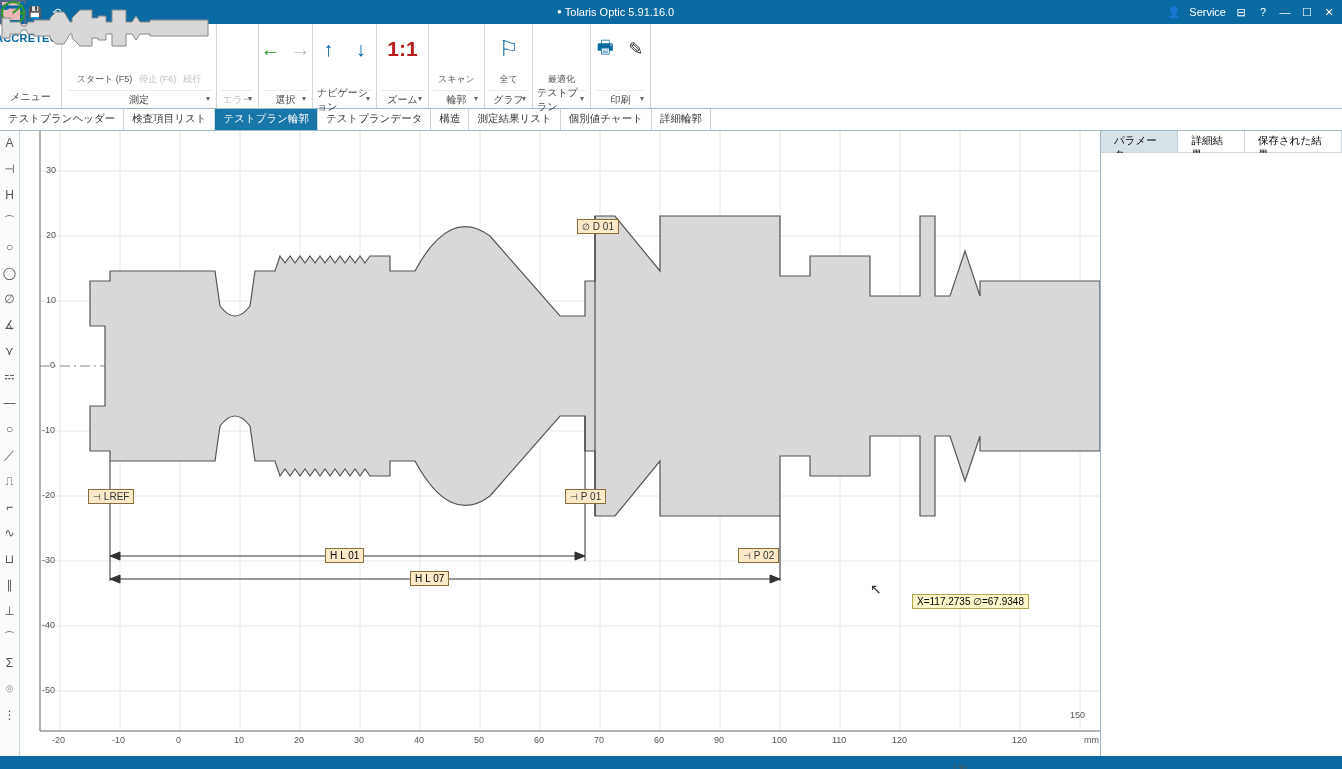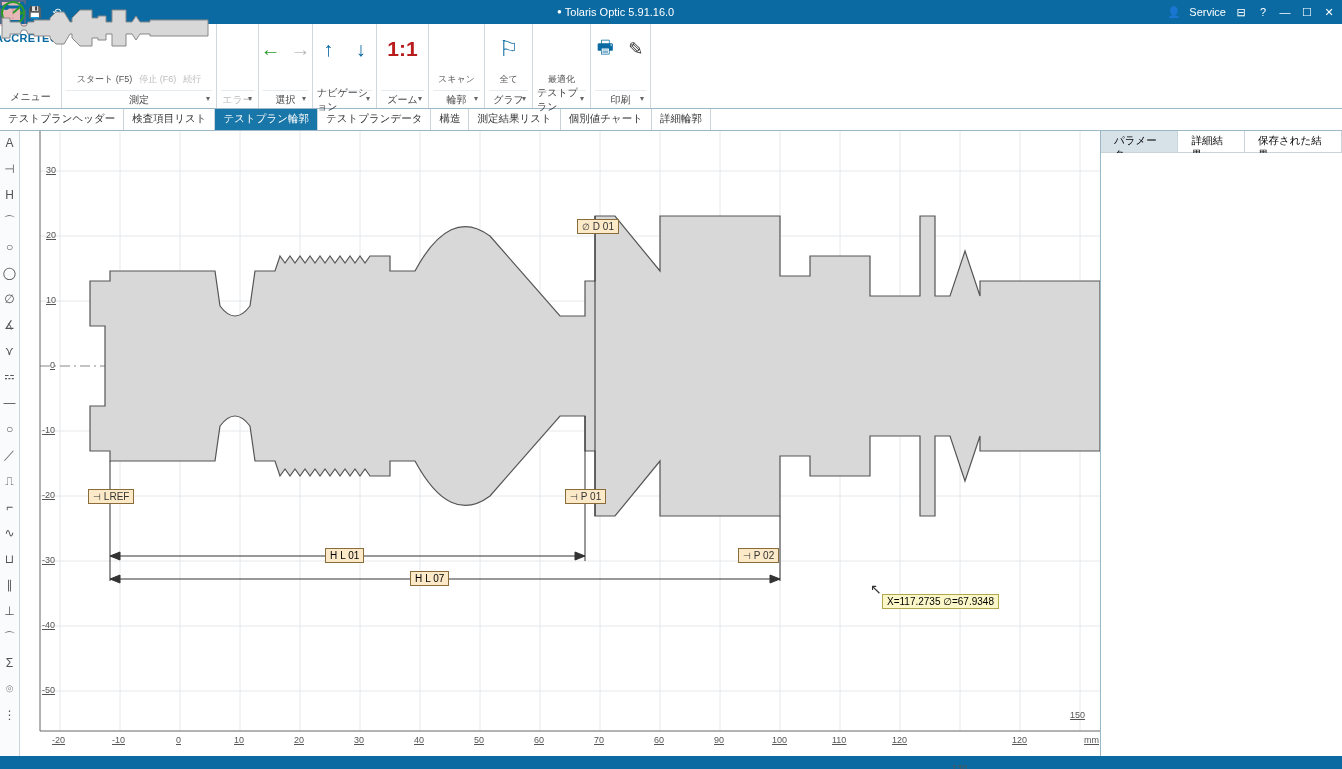--- a/index.html
+++ b/index.html
@@ -31,21 +31,21 @@
 .canvas-wrap { flex: 1; position: relative; background: #fff; }
 .right-panel { width: 242px; border-left: 1px solid #9cb7c8; display: flex; flex-direction: column; }
 .right-tabs { height: 22px; display: flex; font-size: 10.5px; border-bottom: 1px solid #c9d4db; }
 .right-tabs .rtab { padding: 3px 13px; border-right: 1px solid #c9d4db; cursor: pointer; }
 .right-tabs .rtab.active { background: #d7e1e8; }
 .statusbar { height: 13px; background: #0a6aa1; }
 .callout { position: absolute; background: #fbe9c8; border: 1px solid #8a6b3a; font-size: 10px; padding: 1px 4px; display: flex; align-items: center; gap: 3px; color: #333; }
 .callout .sym { font-size: 9px; }
 .dim-label { position: absolute; background: #fbe9c8; border: 1px solid #8a6b3a; font-size: 10px; padding: 1px 4px; display: flex; align-items: center; gap: 3px; }
 .coord-tip { position: absolute; background: #fbf7c8; border: 1px solid #b0a84a; font-size: 10px; padding: 1px 4px; }
-.axis-tick { position: absolute; font-size: 9px; color: #555; text-decoration: underline; }
+.axis-tick { position: absolute; font-size: 9px; color: #555; }
 svg { position: absolute; left: 0; top: 0; }
 </style>
 </head>
 <body>
 
 <div class="titlebar">
   <div class="tb-left">
     <span class="tb-ico">☰</span>
     <span class="tb-ico">💾</span>
     <span class="tb-ico">↶</span>
@@ -380,21 +380,21 @@
     <div class="dim-label" style="left:305px;top:417px">
         <span class="sym">H</span>
         <span>L 01</span>
       </div>
     <div class="dim-label" style="left:390px;top:440px">
         <span class="sym">H</span>
         <span>L 07</span>
       </div>
 
     <div style="position:absolute;left:850px;top:450px;font-size:14px;color:#333">↖</div>
-    <div class="coord-tip" style="left:862px;top:463px">X=117.2735 ∅=67.9348</div>
+    <div class="coord-tip" style="left:892px;top:463px">X=117.2735 ∅=67.9348</div>
   </div>
 
   <div class="right-panel">
     <div class="right-tabs">
       <div class="rtab active">パラメータ</div>
       <div class="rtab">詳細結果</div>
       <div class="rtab">保存された結果</div>
     </div>
     <div style="flex:1;background:#fff"></div>
   </div>

